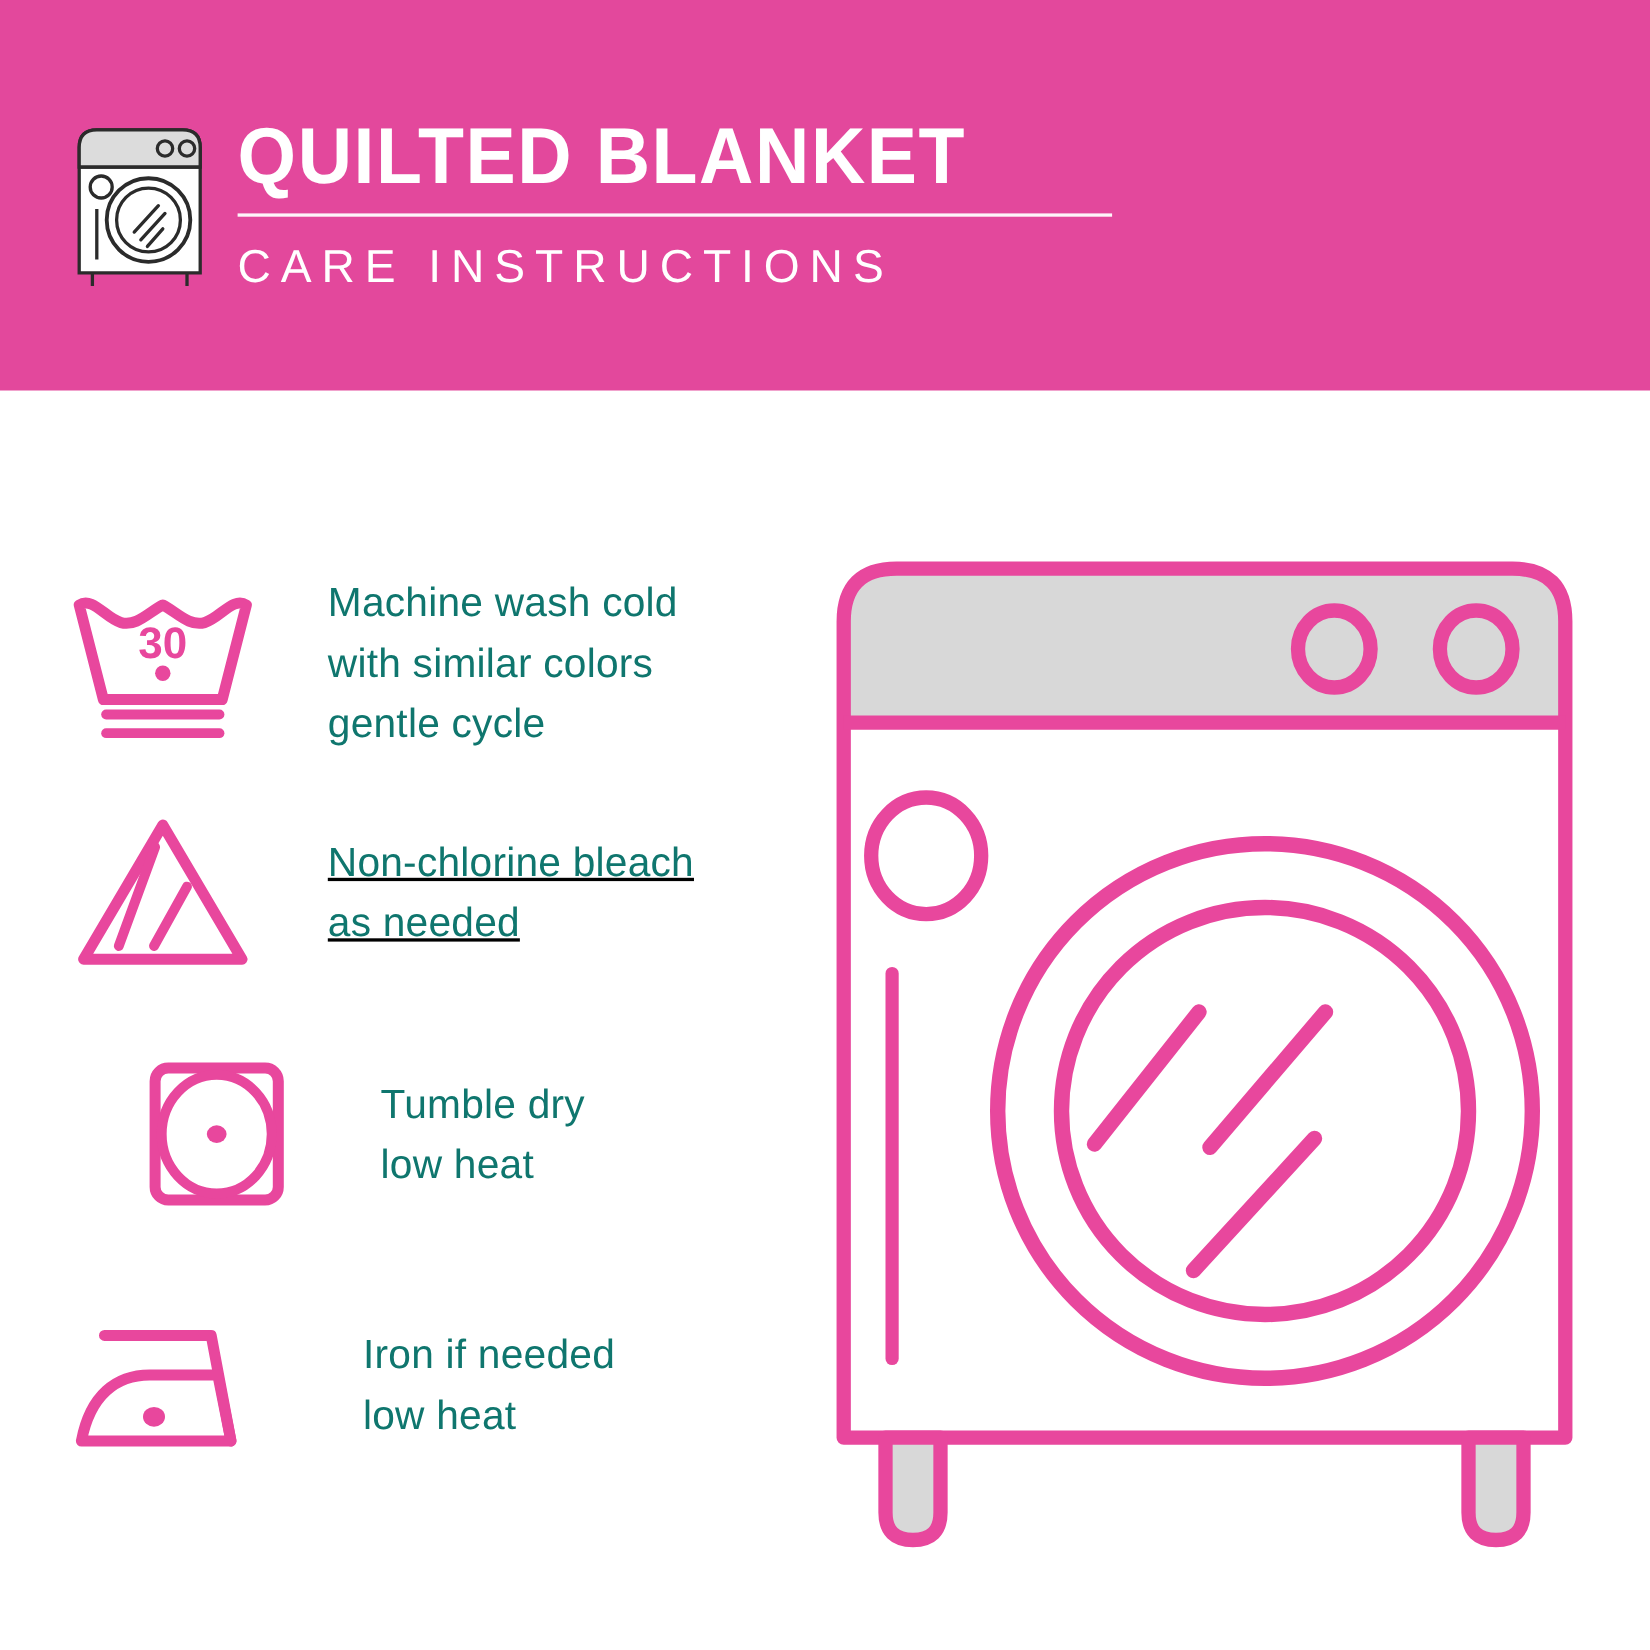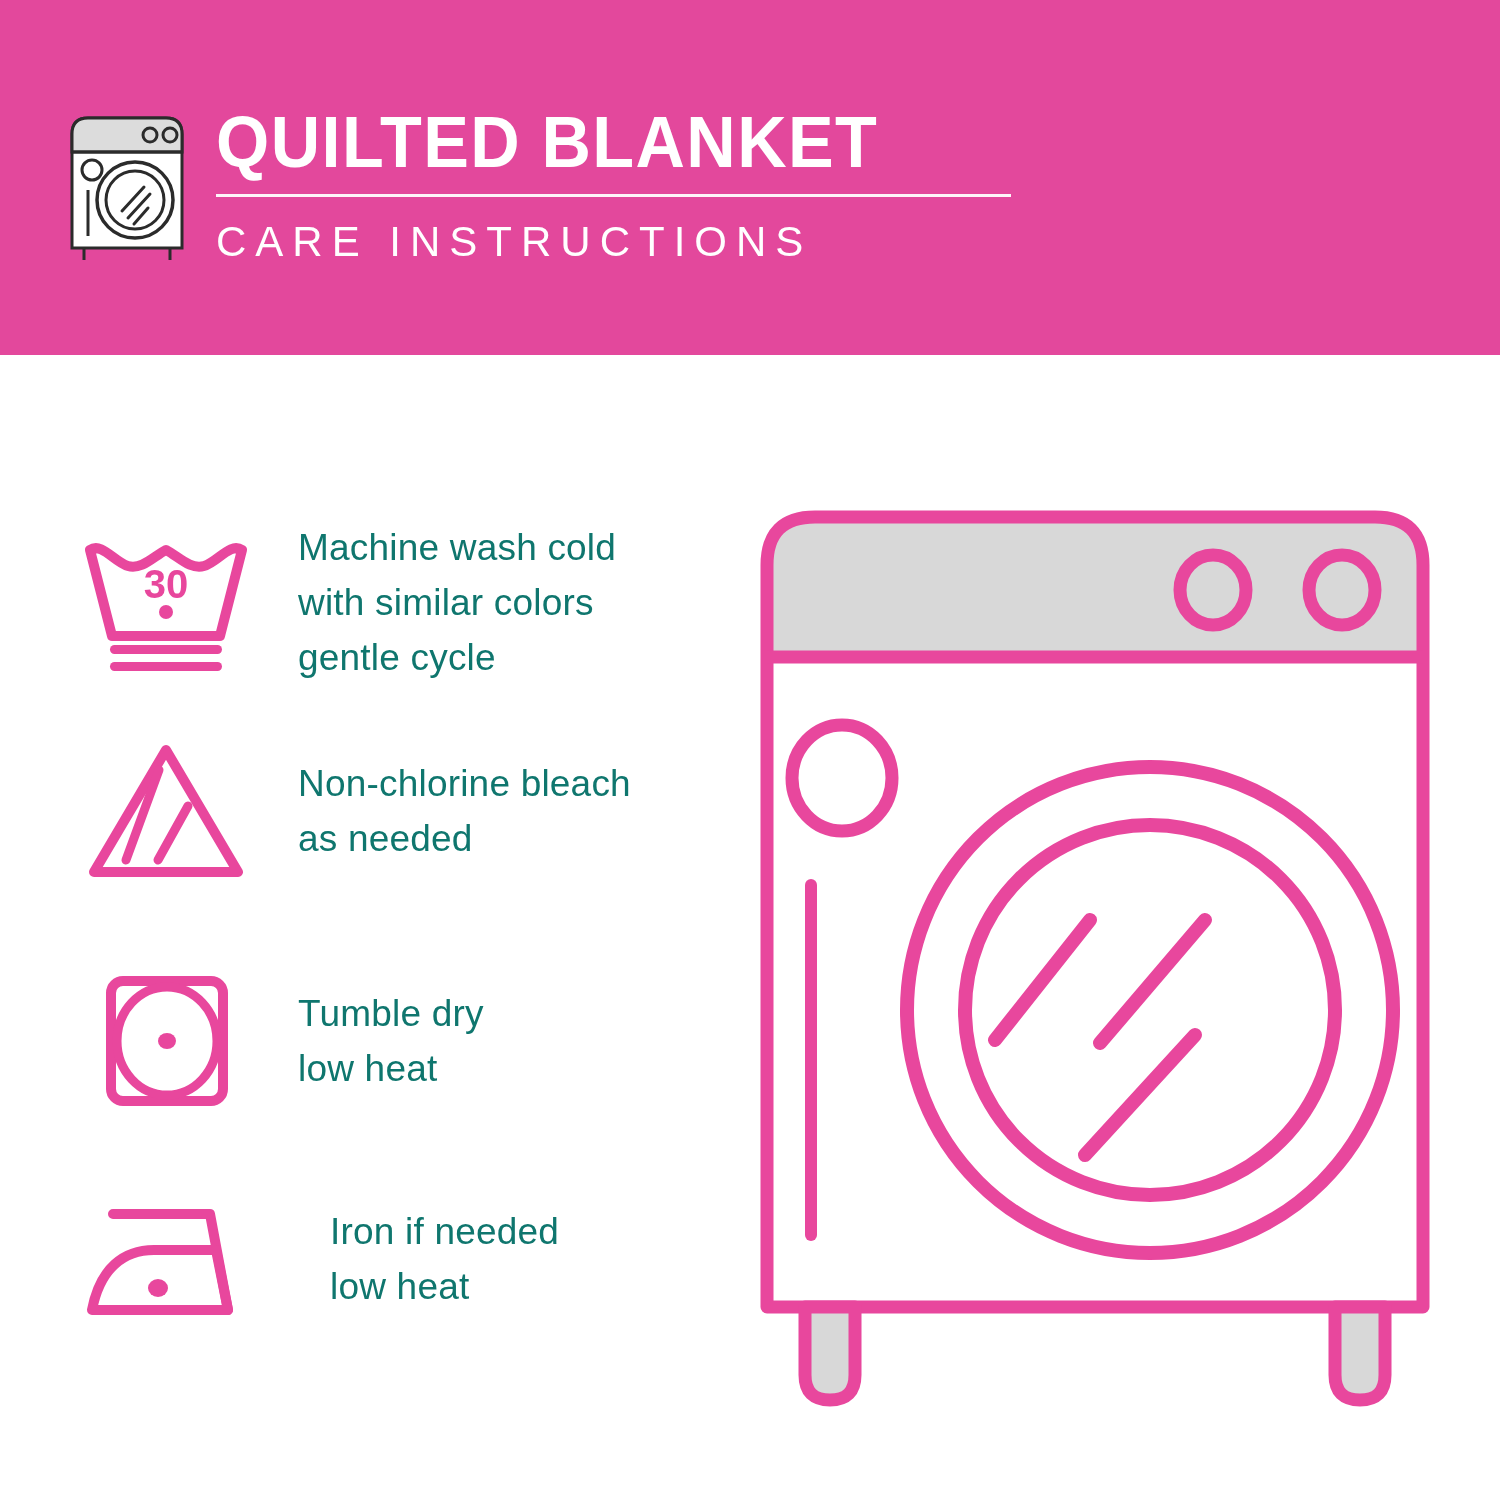--- a/index.html
+++ b/index.html
@@ -68,31 +68,31 @@
     width:720px;
   }
   .instr-row {
     position:absolute;
     left:0;
     width:720px;
     display:flex;
     align-items:center;
   }
   .instr-row.r0 { top:20px;  height:165px; }
-  .instr-row.r1 { top:228px; height:165px; }
-  .instr-row.r2 { top:458px; height:165px; }
+  .instr-row.r1 { top:228px; height:165px;text-decoration:underline; }
+  .instr-row.r2 { top:448px; height:165px;padding-left:48px; }
   .instr-row.r3 { top:676px; height:165px;gap:32px; }
 
   .instr-icon {
     width:190px;
     min-width:190px;
     height:165px;
     display:flex;
     align-items:center;
-    justify-content:flex-end;
+    justify-content:flex-start;
     margin-left:62px;
   }
   .instr-icon svg { display:block; }
 
   .instr-text {
     font-family:"Liberation Sans", sans-serif;
     font-size:37px;
     line-height:55px;
     color:#0f766e;
     letter-spacing:0.2px;

